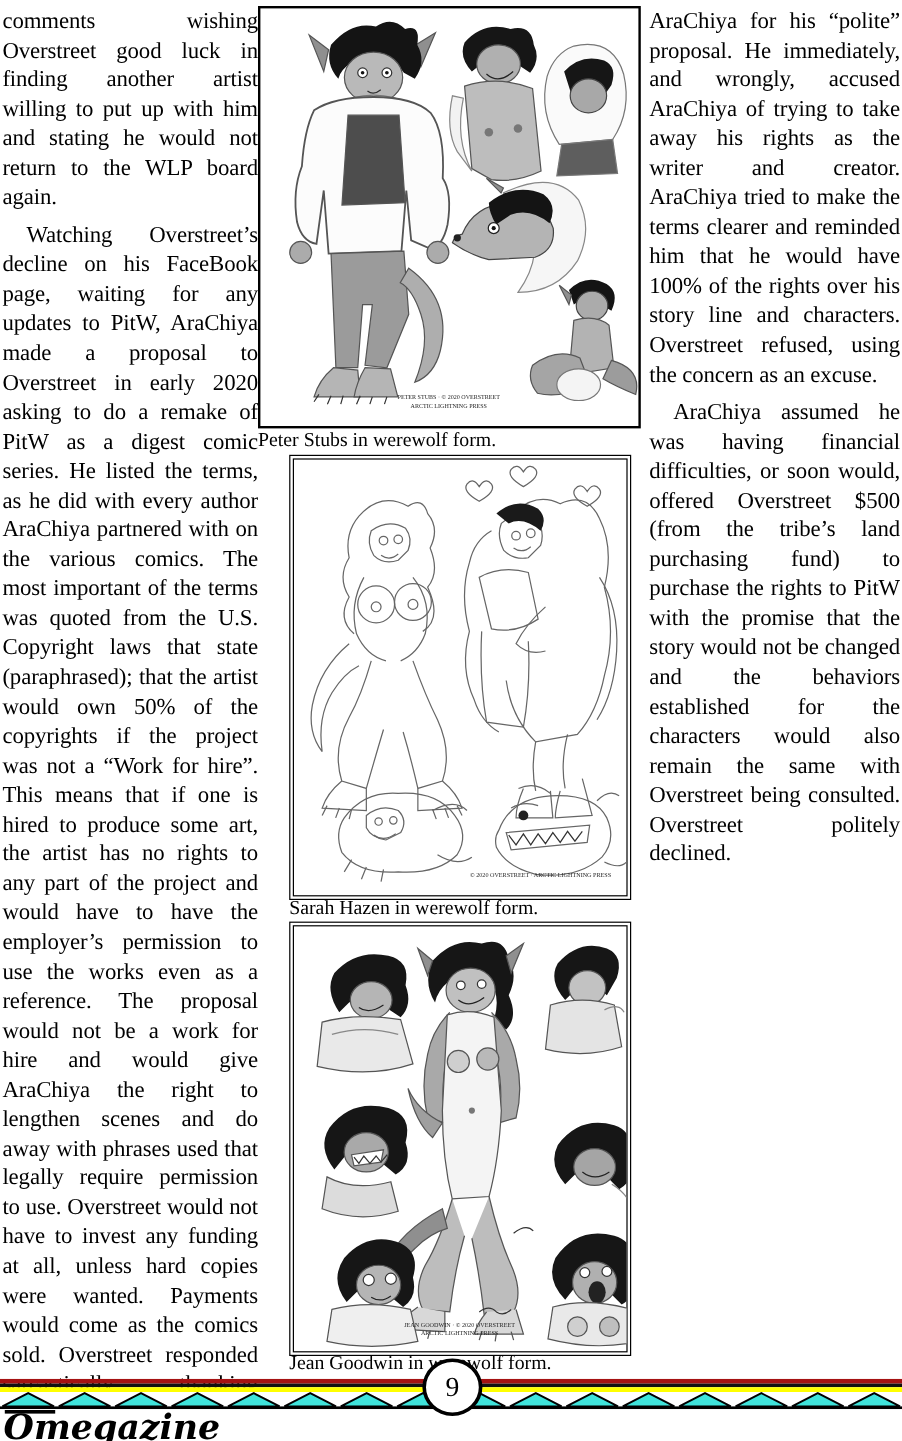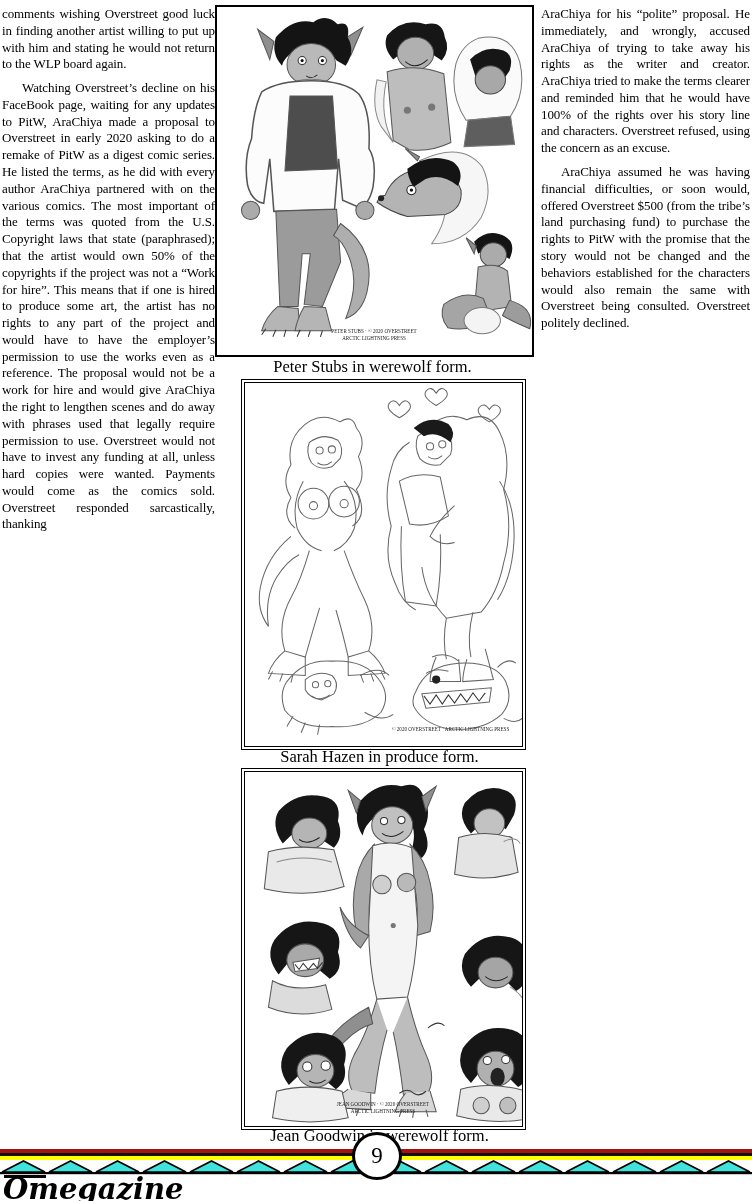--- a/index.html
+++ b/index.html
@@ -1,35 +1,35 @@
 <!DOCTYPE html>
 <html><head>
 <meta charset="utf-8">
 <style>
   html,body { margin:0; padding:0; }
   body {
     width:752px; height:1201px; position:relative; overflow:hidden;
     background:#ffffff; color:#000;
     font-family:"Liberation Serif", serif;
   }
-  .col { position:absolute; text-align:justify; font-size:13px; line-height:1.292; letter-spacing:-0.1px; }
+  .col { position:absolute; text-align:justify; font-size:19px; line-height:1.292; letter-spacing:-0.1px; }
   .col p { margin:0 0 7px 0; }
   .ind-sm { text-indent:20px; }
   .ind-lg { text-indent:50px; }
   .jlast  { text-align-last:justify; }
   #left-col  { left:2px;   top:6px; width:213px; }
   #right-col { left:541px; top:6px; width:209px; }
 
   .figure-box { position:absolute; background:#fff; }
   #fig1 { left:215px; top:5px;   width:315px; height:348px; border:2px solid #000; }
   #fig2 { left:241px; top:379px; width:277px; height:363px; border:4px double #000; }
   #fig3 { left:241px; top:768px; width:277px; height:354px; border:4px double #000; }
   .figure-box svg { display:block; width:100%; height:100%; }
 
-  .caption { position:absolute; text-align:center; font-size:16.5px; color:#000; }
+  .caption { position:absolute; text-align:left; font-size:16.5px; color:#000; }
   #cap1 { left:215px; top:357px;  width:315px; }
   #cap2 { left:241px; top:747px;  width:277px; }
   #cap3 { left:241px; top:1126px; width:277px; }
 
   .small-print { font-size:5px; line-height:1.15; fill:#222; }
 
   #footer-border { position:absolute; left:0; top:1149px; width:752px; height:26px; }
 
   #page-badge {
     position:absolute; left:352px; top:1132px; width:44px; height:42px;
@@ -184,21 +184,21 @@
         <path d="M20,36 L88,30 L86,44 L24,50 Z" fill="#fff"></path>
         <path d="M22,38 l6,8 6,-9 6,9 6,-9 6,8 6,-9 6,8 6,-9 6,8 6,-8" stroke="#333"></path>
         <circle cx="34" cy="22" r="4" fill="#222" stroke="none"></circle>
         <path d="M24,16 Q34,10 46,14 M56,4 Q44,-6 30,0"></path>
         <path d="M94,10 Q104,0 112,6 M100,60 Q112,66 118,60"></path>
       </g>
     </g>
     <text class="small-print" x="200" y="340" text-anchor="middle">© 2020 OVERSTREET · ARCTIC LIGHTNING PRESS</text>
   </svg>
 </div>
-<div class="caption" id="cap2">Sarah Hazen in produce form.</div>
+<div class="caption" id="cap2">Sarah Hazen in werewolf form.</div>
 
 <div class="figure-box" id="fig3">
   <svg viewBox="0 0 269 346">
     <g stroke="#555" stroke-width="1" fill="none">
 
       <path d="M112,28 Q130,8 152,14 Q170,8 174,26 Q182,40 174,56 Q182,74 172,84 L162,76 Q168,56 158,44 Q140,34 126,44 Q116,52 114,62 Q104,46 112,28 Z" fill="#161616" stroke="none"></path>
       <path d="M112,28 L100,18 L108,40 Z" fill="#8f8f8f"></path>
       <path d="M172,24 L186,14 L176,38 Z" fill="#8f8f8f"></path>
       <ellipse cx="143" cy="52" rx="20" ry="18" fill="#c0c0c0"></ellipse>
       <circle cx="135" cy="48" r="3.5" fill="#fff" stroke="#333"></circle>

